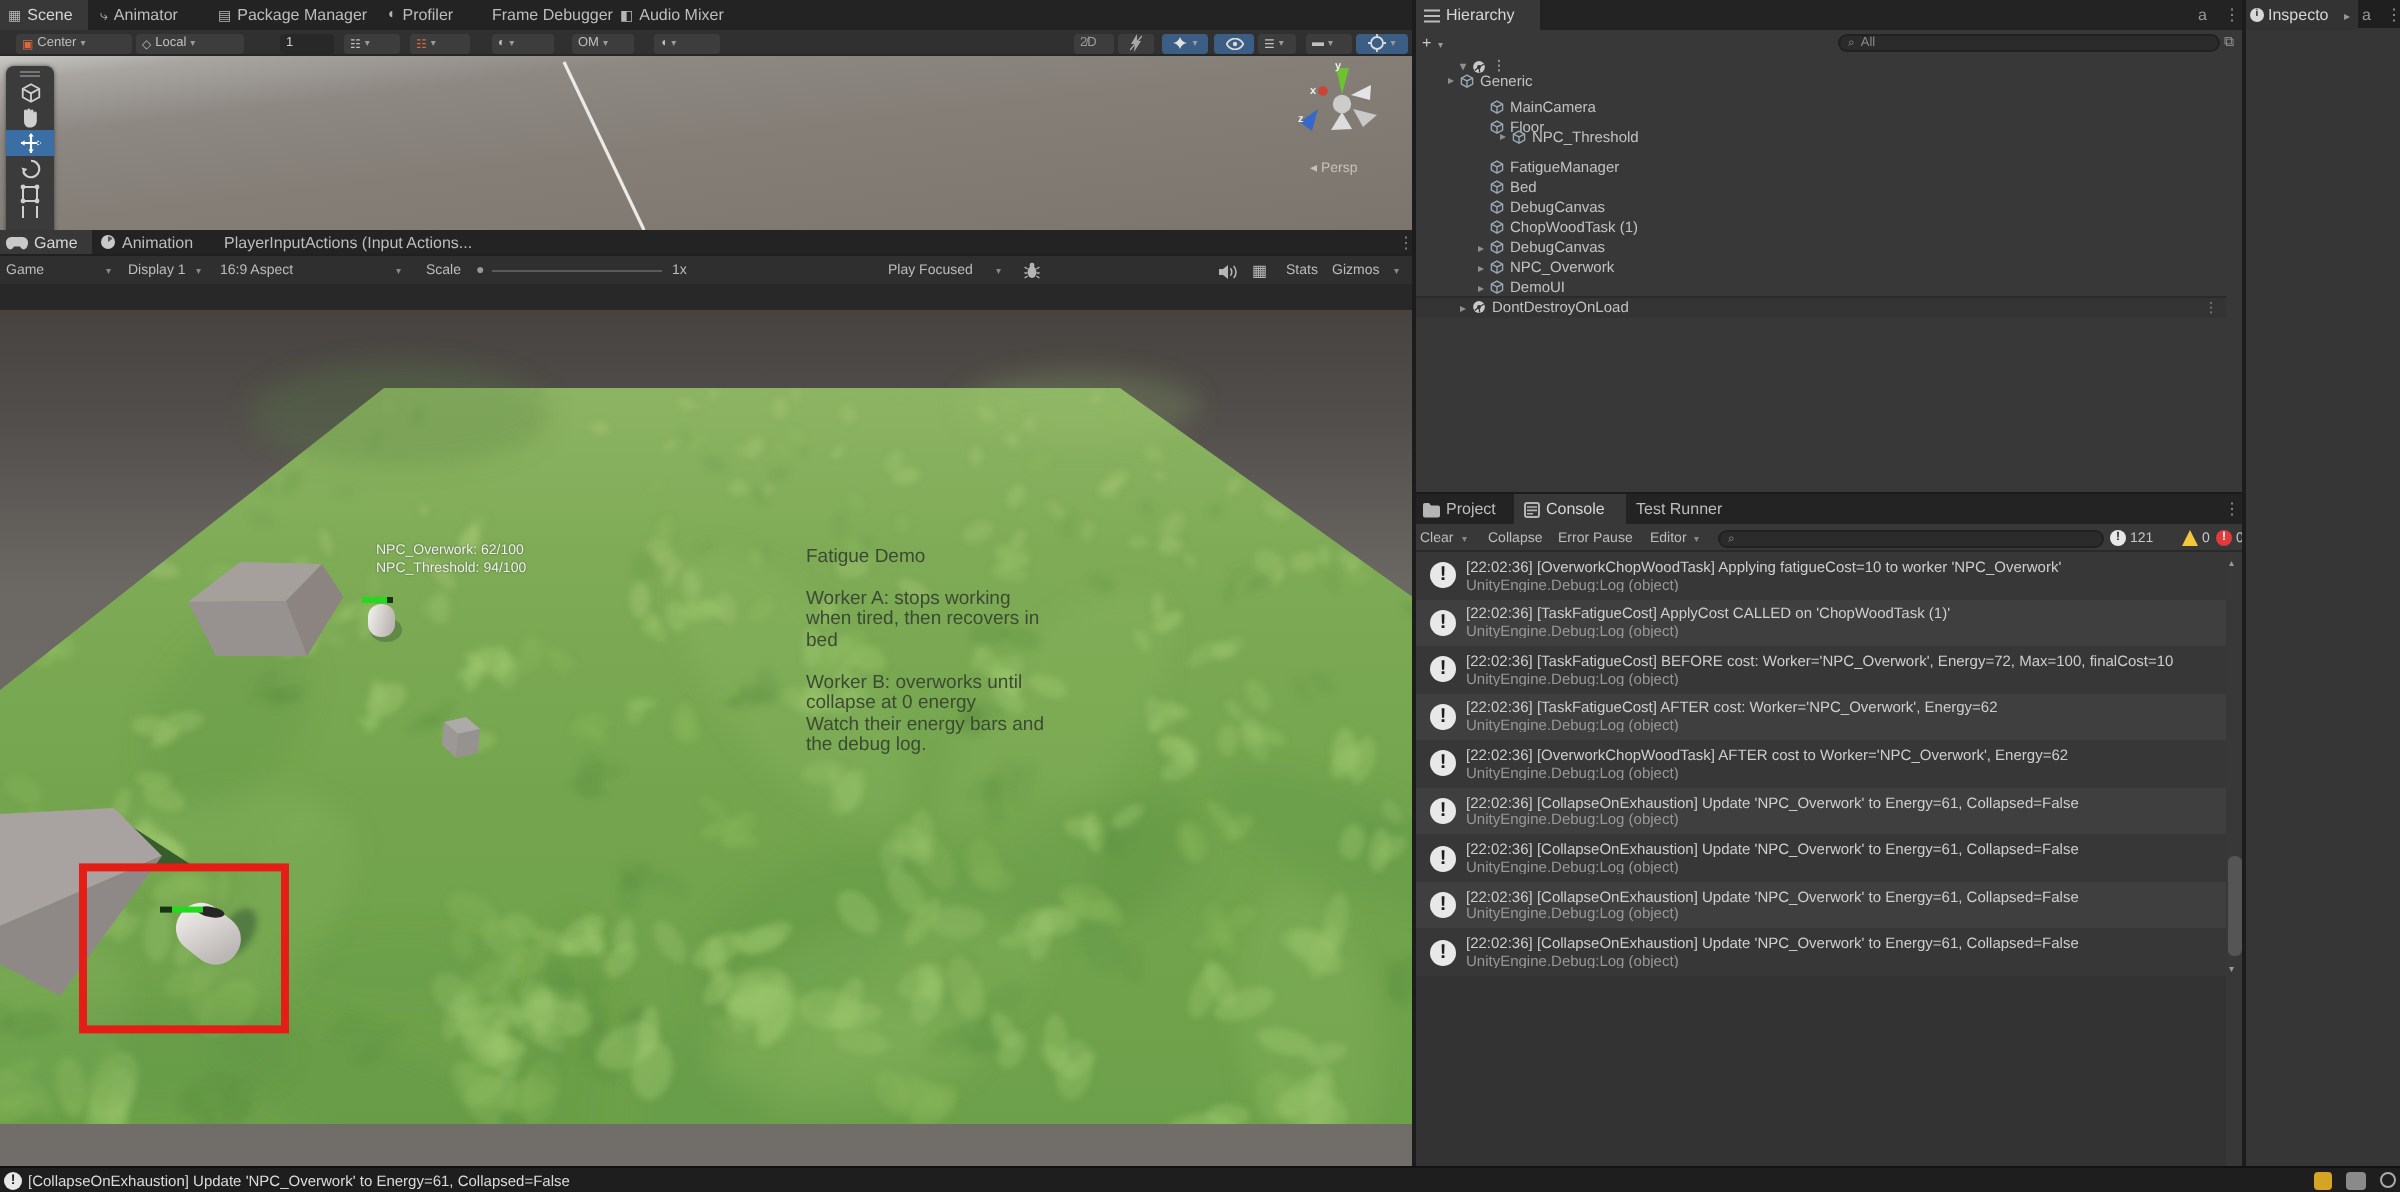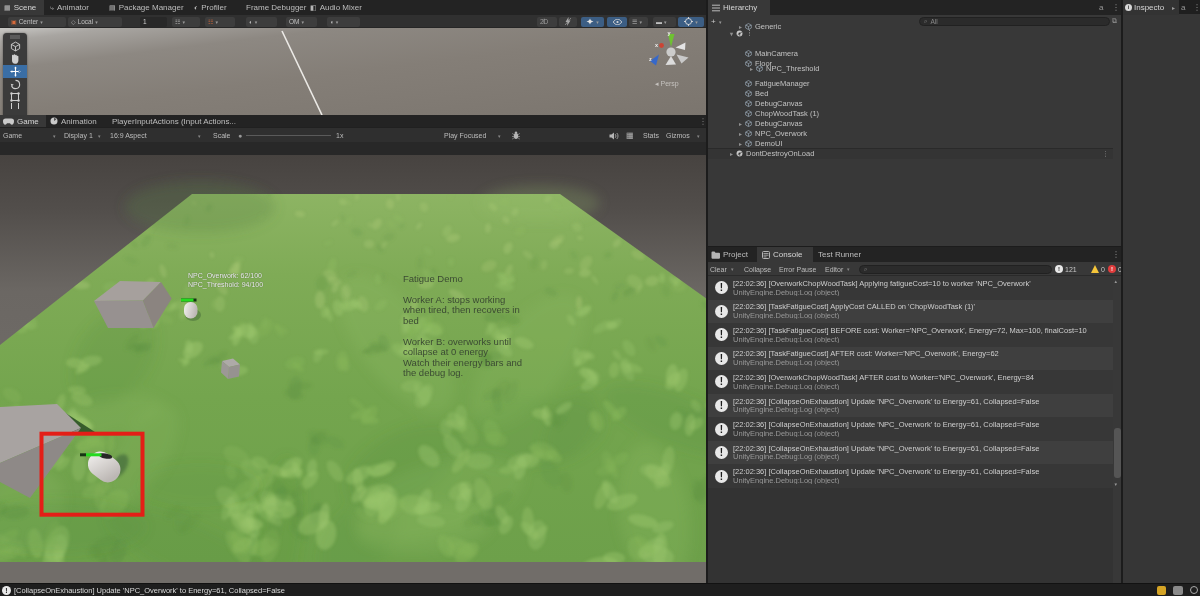--- a/index.html
+++ b/index.html
@@ -829,21 +829,21 @@
 </div>
 <div class="hrow bold" style="top:28.2px;padding-left:19px">
       <span class="arr">▾</span>
       <svg class="ci" viewBox="0 0 10 10">
         <circle cx="5" cy="5" r="4.2" fill="#c8c8c8"></circle>
         <circle cx="5" cy="5" r="1.4" fill="#333"></circle>
         <path d="M5 5L8.5 3M5 5L2 7.5M5 5l0.5 3.9" stroke="#333" stroke-width="0.9" fill="none"></path>
       </svg>
       <span class="rmenu">⋮</span>
     </div>
-    <div class="hrow" style="top:21px;padding-left:28px">
+    <div class="hrow" style="top:35px;padding-left:13px">
       <span class="arr">▸</span>
       <svg class="ci" viewBox="0 0 10 10">
         <path d="M5 0.8 9 3v4.2L5 9.4 1 7.2V3z" fill="none" stroke="#9aa7b5" stroke-width="1"></path>
         <path d="M1 3l4 2 4-2M5 5v4.2" fill="none" stroke="#9aa7b5" stroke-width="1"></path>
       </svg>
       <span class="ht">Generic</span>
     </div>
     <div class="hrow" style="top:48.3px;padding-left:28px">
       <span class="arr"></span>
       <svg class="ci" viewBox="0 0 10 10">
@@ -986,21 +986,21 @@
       <div class="centry light">
         <div class="cicon">!</div>
         <div class="ctxt">
           <div class="l1">[22:02:36] [TaskFatigueCost] AFTER cost: Worker='NPC_Overwork', Energy=62</div>
           <div class="l2">UnityEngine.Debug:Log (object)</div>
         </div>
       </div>
       <div class="centry dark">
         <div class="cicon">!</div>
         <div class="ctxt">
-          <div class="l1">[22:02:36] [OverworkChopWoodTask] AFTER cost to Worker='NPC_Overwork', Energy=84</div>
+          <div class="l1">[22:02:36] [OverworkChopWoodTask] AFTER cost to Worker='NPC_Overwork', Energy=62</div>
           <div class="l2">UnityEngine.Debug:Log (object)</div>
         </div>
       </div>
       <div class="centry light">
         <div class="cicon">!</div>
         <div class="ctxt">
           <div class="l1">[22:02:36] [CollapseOnExhaustion] Update 'NPC_Overwork' to Energy=61, Collapsed=False</div>
           <div class="l2">UnityEngine.Debug:Log (object)</div>
         </div>
       </div>

